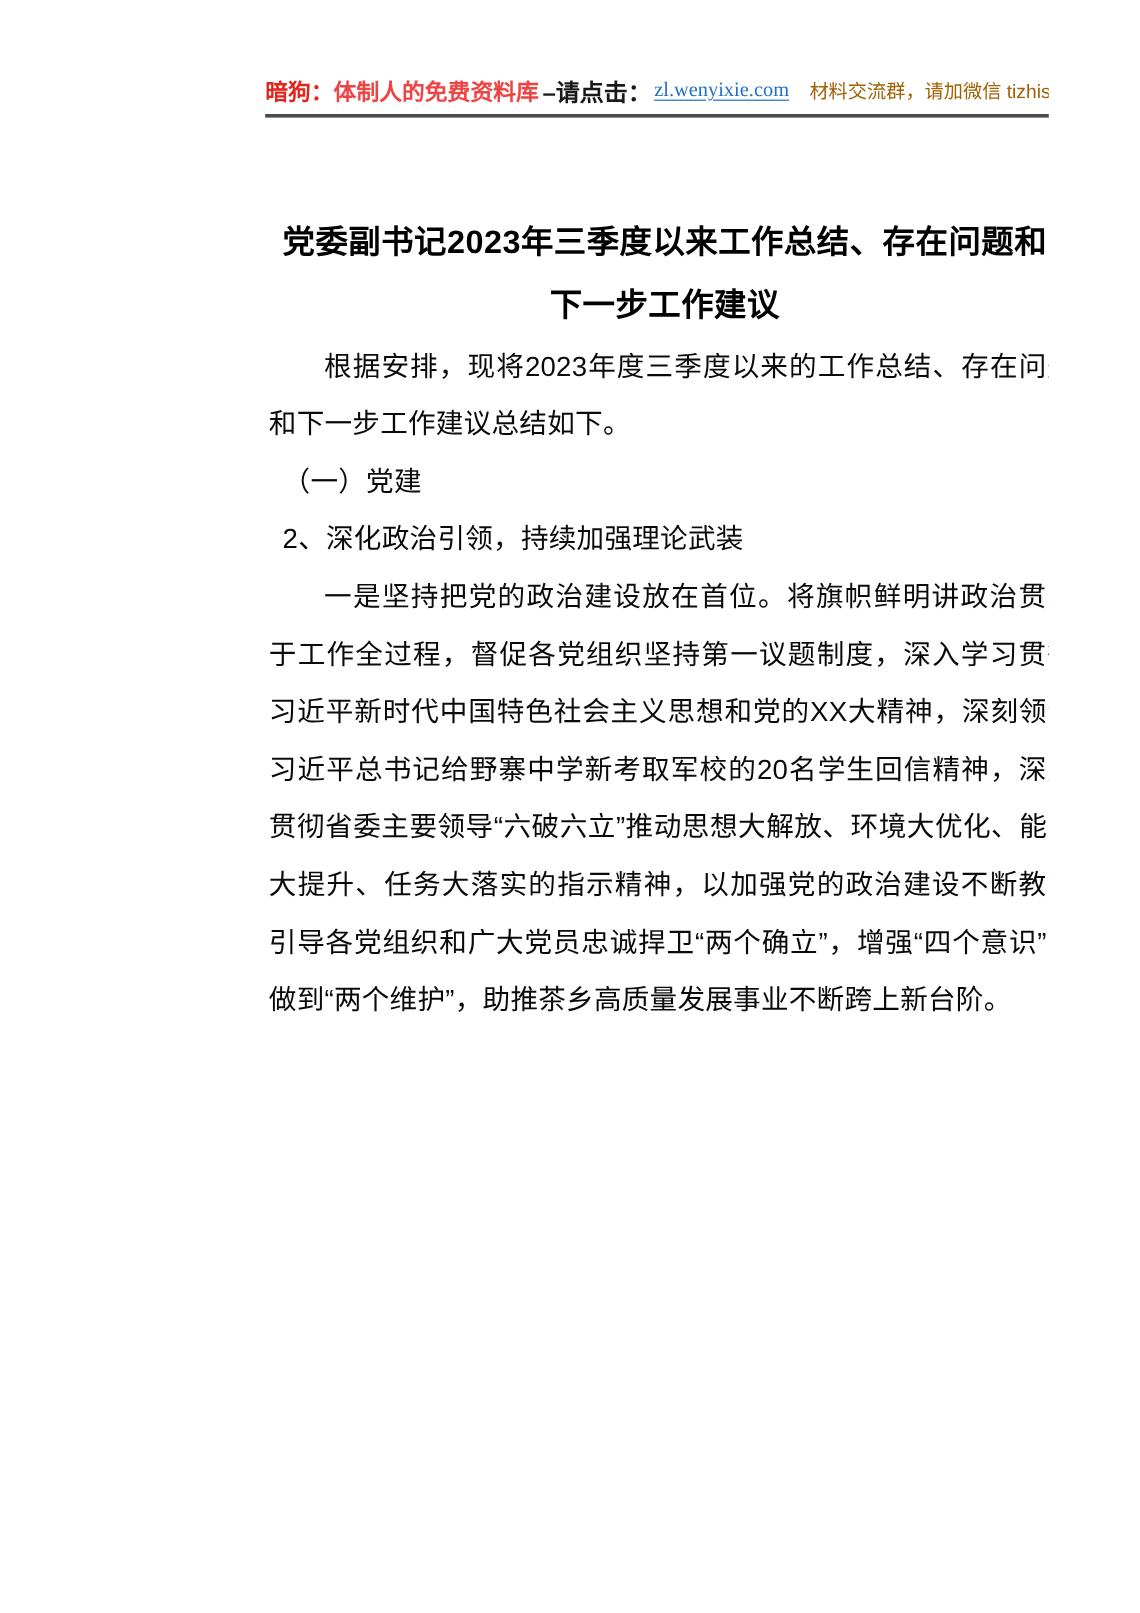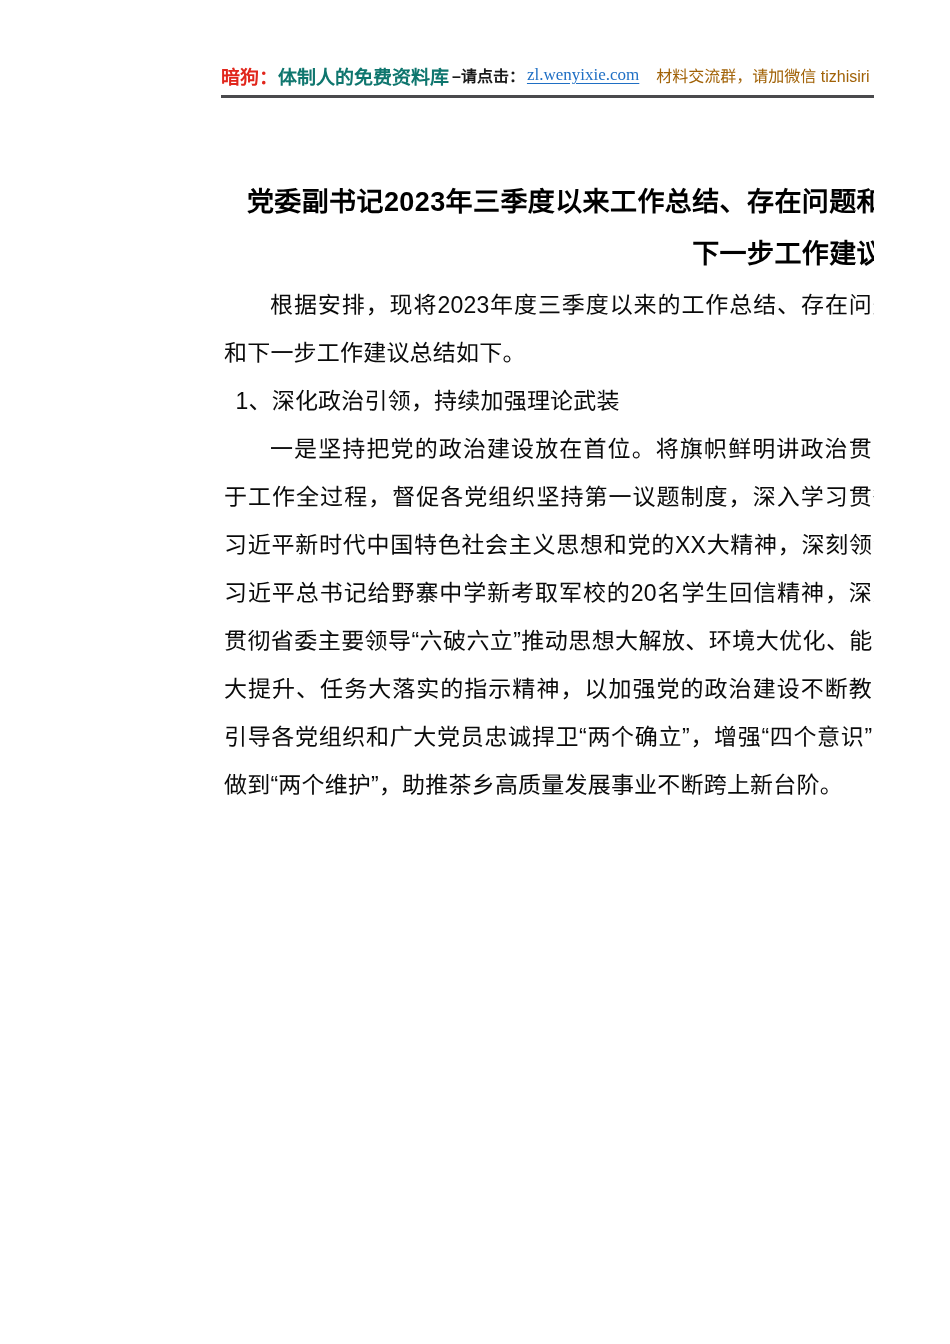--- a/index.html
+++ b/index.html
@@ -27,36 +27,36 @@
     left: 145px;
     top: 58px;
     width: 680px;
     height: 34px;
     display: flex;
     align-items: center;
     white-space: nowrap;
   }
 
   .hdr-red {
-    color: #0f766e;
+    color: #ef4444;
     font-size: 19px;
     font-weight: 700;
     letter-spacing: 0px;
     text-align: right;
   }
 
   .hdr-red-label {
     color: #e1261c;
     font-size: 19px;
     font-weight: 700;
   }
 
   .hdr-sep {
     color: #1a1a1a;
-    font-size: 16px;
+    font-size: 20px;
     font-weight: 600;
     margin-left: 3px;
   }
 
   .hdr-link {
     color: #1f6fc4;
     font-size: 17px;
     font-weight: 500;
     text-decoration: underline;
     text-underline-offset: 3px;
@@ -79,21 +79,21 @@
     height: 3px;
     background: #4a4a4d;
   }
 
   
   .doc-title {
     position: absolute;
     left: 148px;
     top: 158px;
     width: 660px;
-    text-align: right;
+    text-align: center;
     font-size: 27px;
     font-weight: 700;
     color: #000000;
     line-height: 52px;
     letter-spacing: 0.4px;
   }
 
   .body-wrap {
     position: absolute;
     left: 148px;
@@ -130,17 +130,18 @@
     <span class="hdr-link">zl.wenyixie.com</span>
     <span class="hdr-tail">材料交流群，请加微信 tizhisiri</span>
   </div>
 
   <div class="header-rule"></div>
 
   <h1 class="doc-title">党委副书记2023年三季度以来工作总结、存在问题和下一步工作建议</h1>
 
   <div class="body-wrap">
     <p class="para indent-2">根据安排，现将2023年度三季度以来的工作总结、存在问题和下一步工作建议总结如下。</p>
-    <p class="para indent-1">1、深化政治引领，持续加强理论武装</p>
+    <p class="para indent-1">（一）党建</p>
+    <p class="para indent-1">2、深化政治引领，持续加强理论武装</p>
     <p class="para indent-2"><span class="lead">一是</span><span>坚持把党的政治建设放在首位。将旗帜鲜明讲政治贯穿于工作全过程，督促各党组织坚持第一议题制度，深入学习贯彻习近平新时代中国特色社会主义思想和党的XX大精神，深刻领会习近平总书记给野寨中学新考取军校的20名学生回信精神，深入贯彻省委主要领导“六破六立”推动思想大解放、环境大优化、能力大提升、任务大落实的指示精神，以加强党的政治建设不断教育引导各党组织和广大党员忠诚捍卫“两个确立”，增强“四个意识”，做到“两个维护”，助推茶乡高质量发展事业不断跨上新台阶。</span></p>
   </div>
 
 </div>
 
 </body></html>

